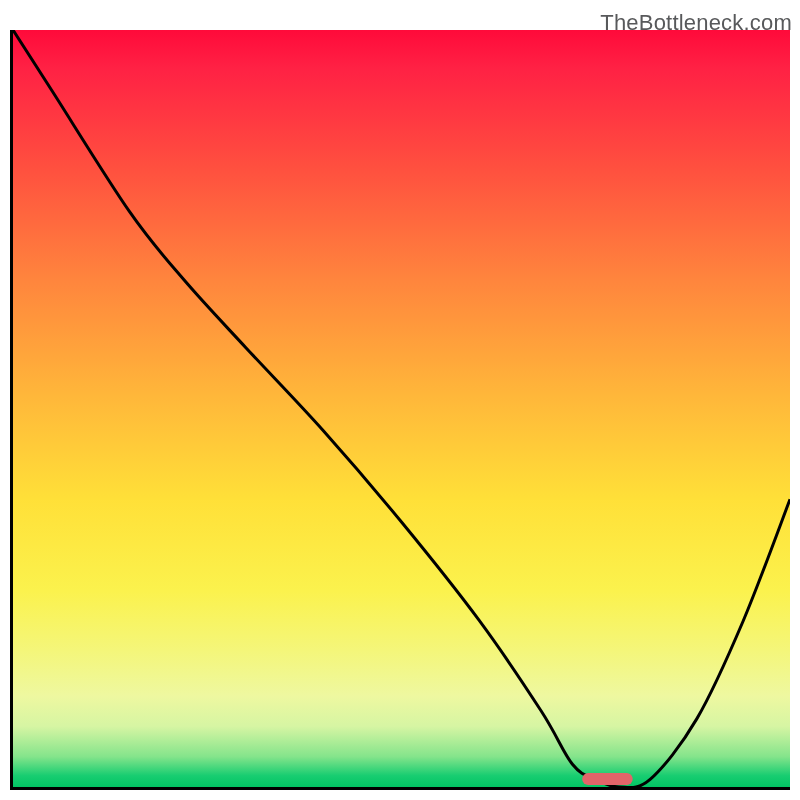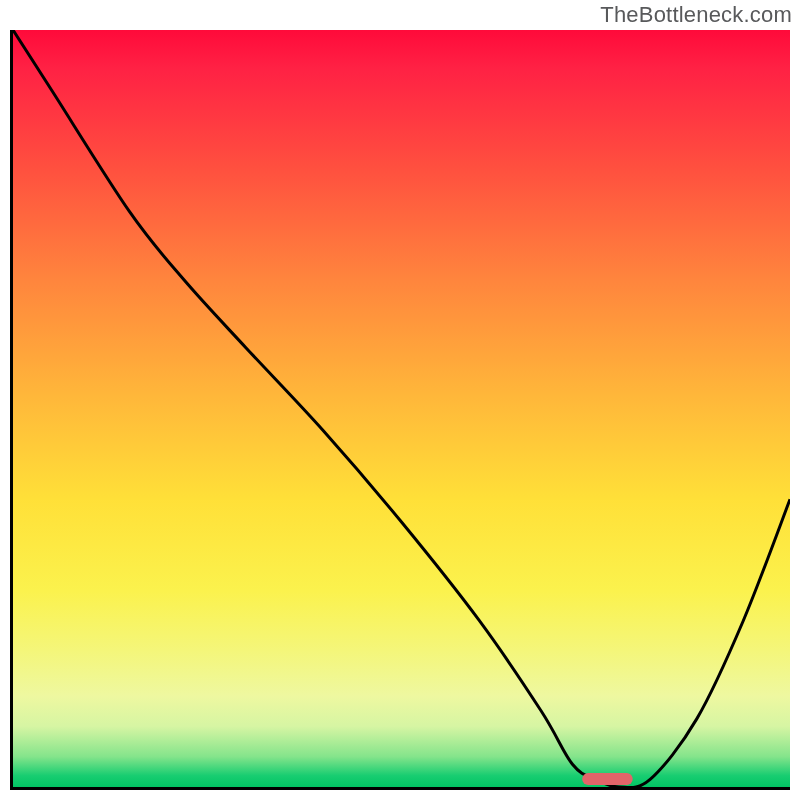--- a/index.html
+++ b/index.html
@@ -4,21 +4,21 @@
 <style>
   * { margin: 0; padding: 0; box-sizing: border-box; }
   html, body { width: 800px; height: 800px; overflow: hidden; }
   body {
     font-family: Arial, Helvetica, sans-serif;
     background: #ffffff;
     position: relative;
   }
   .watermark {
     position: absolute;
-    top: 2px;
+    top: 10px;
     right: 8px;
     font-size: 22px;
     font-weight: 500;
     color: #58595b;
     letter-spacing: 0.2px;
   }
   .plot-area {
     position: absolute;
     top: 30px;
     left: 10px;

